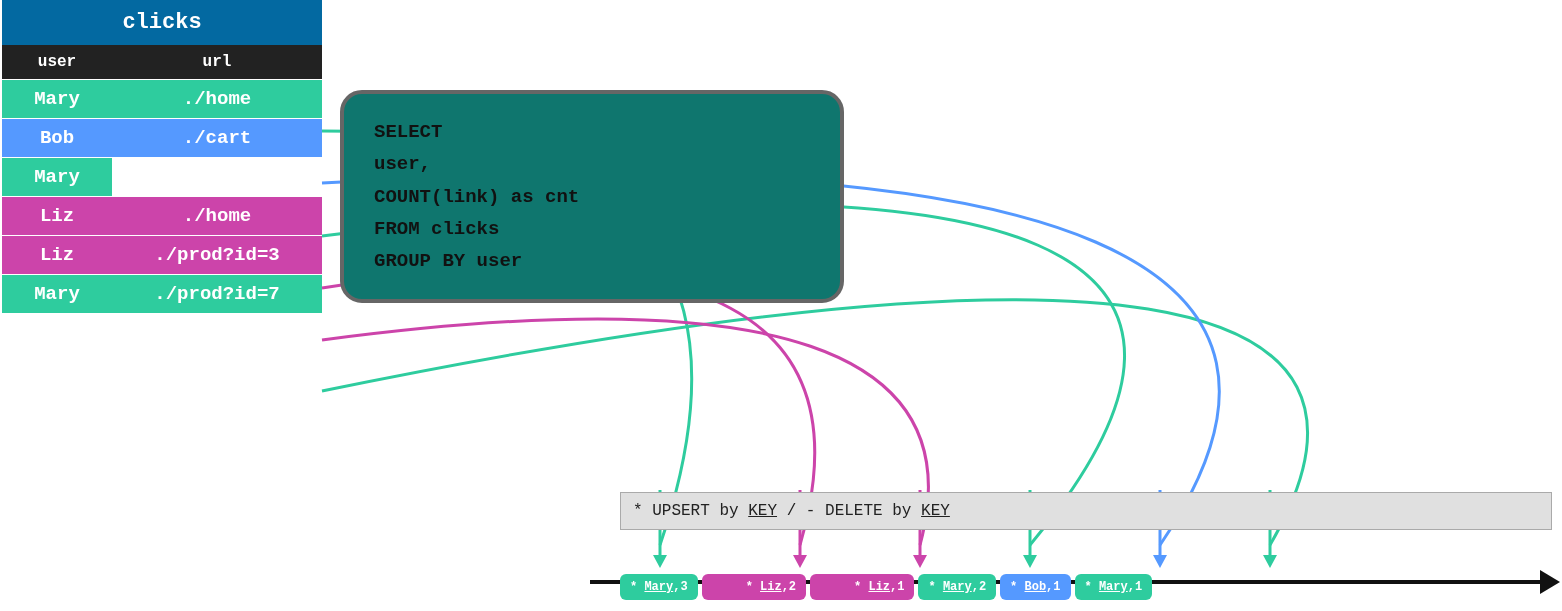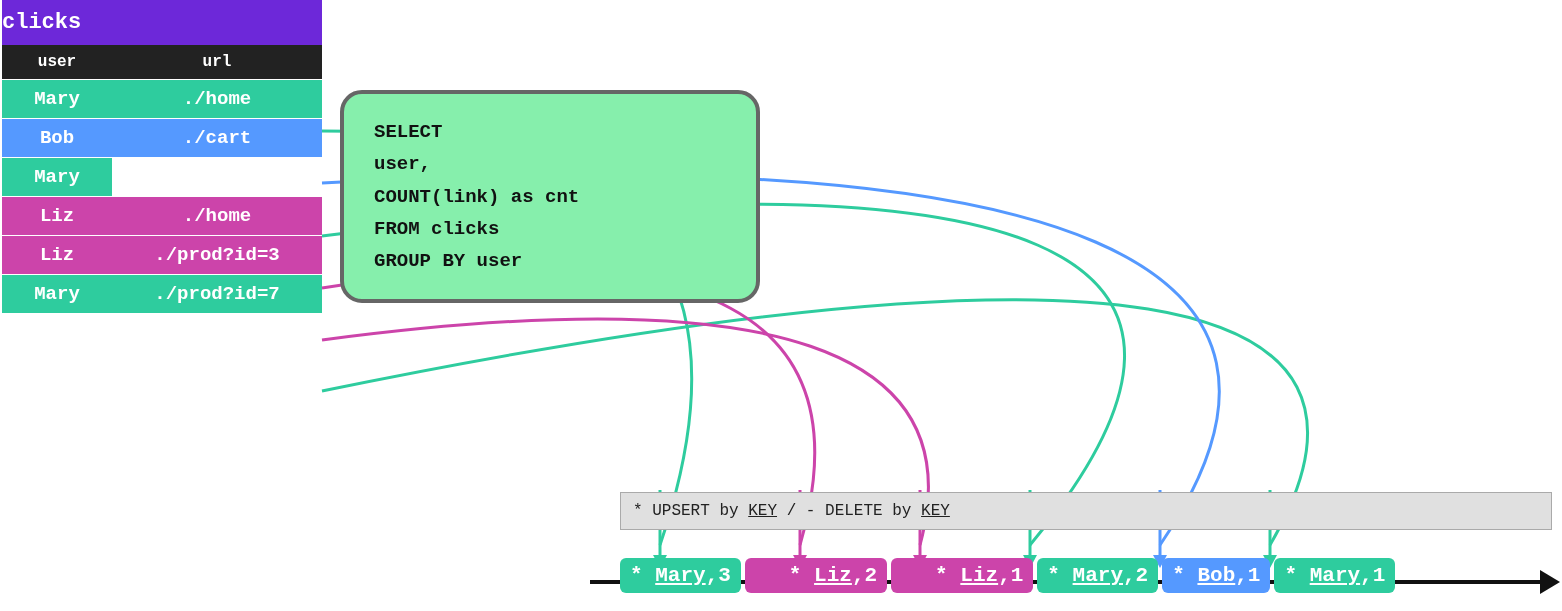--- a/index.html
+++ b/index.html
@@ -14,23 +14,23 @@
 
     
     .table-container {
       position: absolute;
       left: 2px;
       top: 0;
       width: 320px;
     }
 
     .table-title {
-      background: #6d28d9;
-      color: #fff;
-      text-align: left;
+      background: #0369a1;
+      color: #fff;
+      text-align: center;
       font-weight: bold;
       font-size: 22px;
       padding: 10px 0;
       font-family: 'Courier New', Courier, monospace;
     }
 
     .table-header {
       display: flex;
     }
 
@@ -68,22 +68,22 @@
 
     .teal { background: #2ecc9e; }
     .blue { background: #5599ff; }
     .magenta { background: #cc44aa; }
 
     
     .sql-box {
       position: absolute;
       left: 340px;
       top: 90px;
-      width: 420px;
-      background: #86efac;
+      width: 504px;
+      background: #0f766e;
       border: 4px solid #666;
       border-radius: 22px;
       padding: 22px 30px;
       font-size: 19px;
       font-weight: bold;
       color: #111;
       font-family: 'Courier New', Courier, monospace;
       line-height: 1.7;
       z-index: 10;
     }
@@ -121,25 +121,26 @@
       left: 620px;
       top: 558px;
       display: flex;
       align-items: center;
       gap: 4px;
     }
 
     .chip {
       border-radius: 6px;
       padding: 6px 10px;
-      font-size: 21px;
+      font-size: 12px;
       font-weight: bold;
       color: #fff;
       font-family: 'Courier New', Courier, monospace;
       white-space: nowrap;
+      margin-top: 16px;
     }
 
     .chip-teal { background: #2ecc9e; }
     .chip-magenta { background: #cc44aa; padding-left: 44px; }
     .chip-blue { background: #5599ff; }
 
     .underline { text-decoration: underline; }
   </style>
 </head>
 <body>

